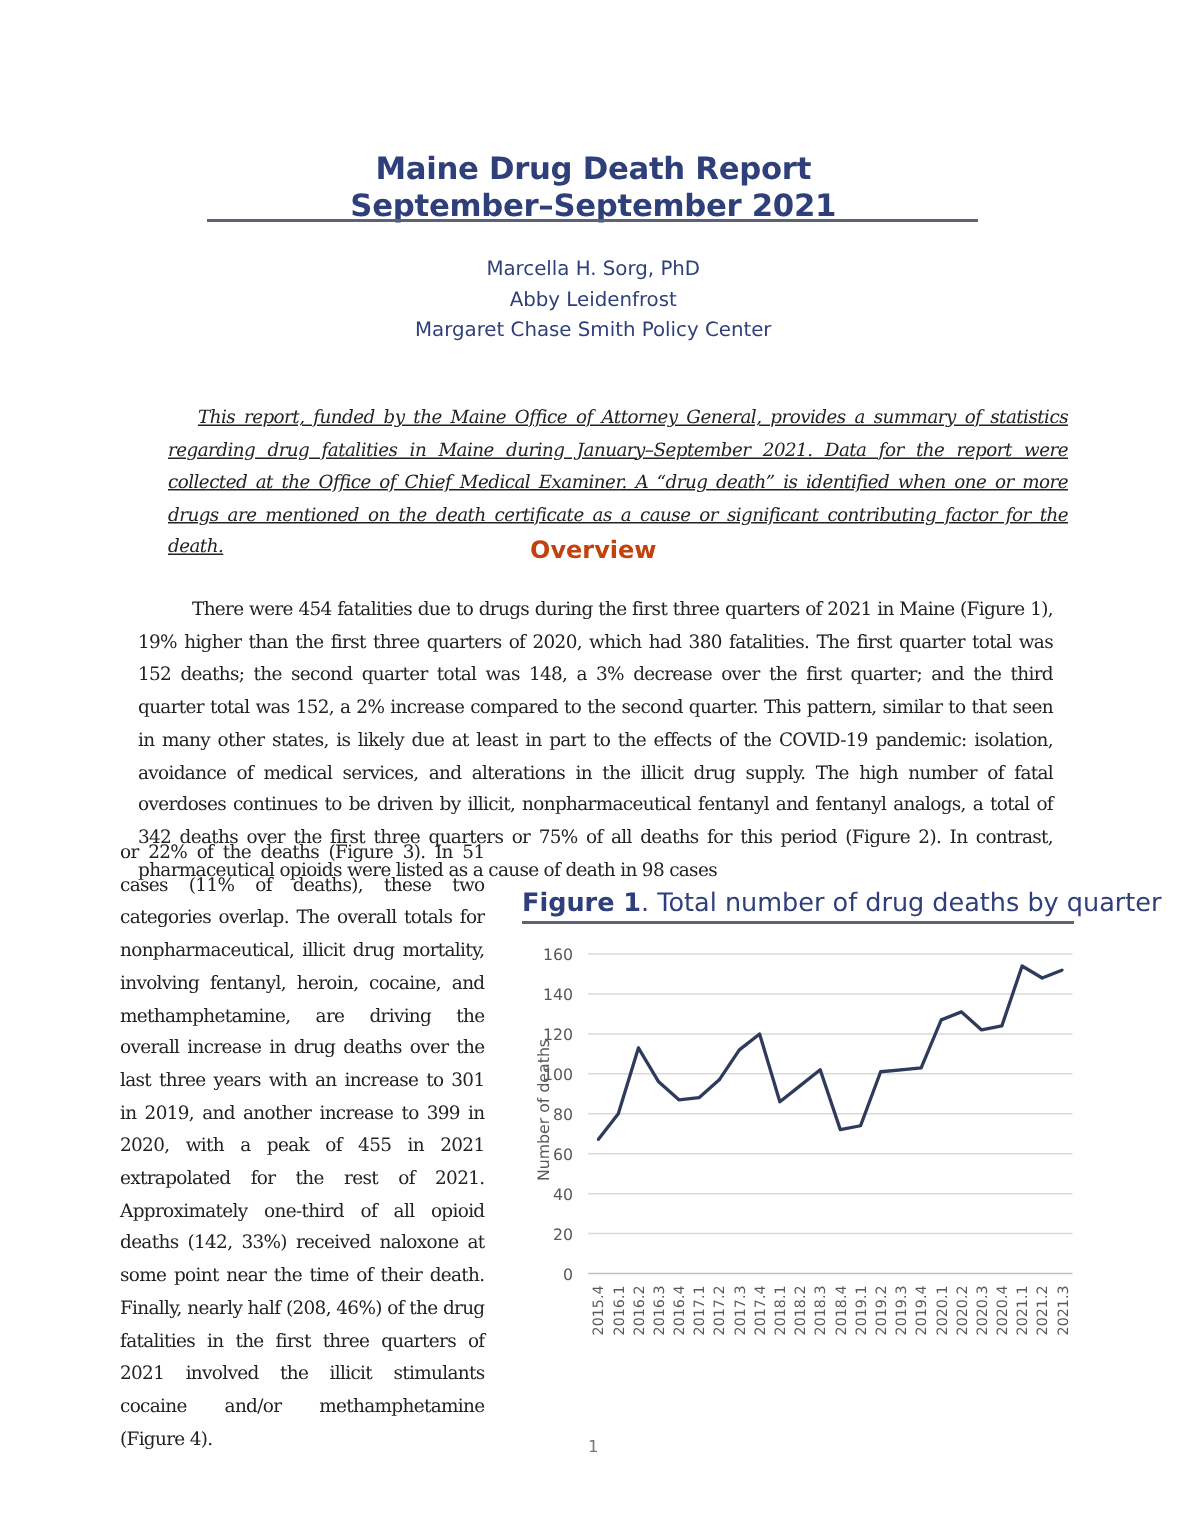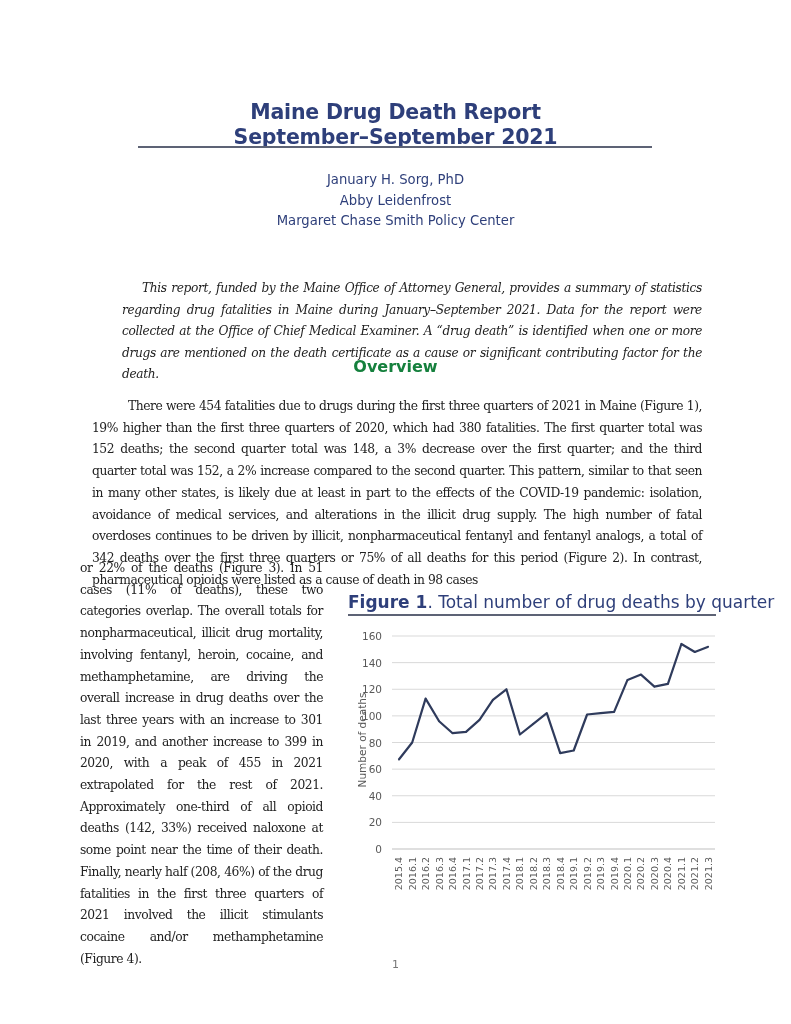--- a/index.html
+++ b/index.html
@@ -7,24 +7,24 @@
          font-family: "DejaVu Serif", "Liberation Serif", serif; color: #222; }
   .title { position: absolute; left: 0; width: 791px; top: 100px; text-align: center;
            font-family: "DejaVu Sans", "Liberation Sans", sans-serif; font-weight: bold;
            color: #2e3f7a; font-size: 20.5px; line-height: 25px; letter-spacing: -0.2px; }
   .title-rule { position: absolute; left: 138px; width: 514px; top: 146px; height: 2px; background: #5d6375; }
   .authors { position: absolute; left: 0; width: 791px; top: 170px; text-align: center;
              font-family: "DejaVu Sans", "Liberation Sans", sans-serif; color: #2e3f7a;
              font-size: 13.2px; line-height: 20.5px; }
   .abstract { position: absolute; left: 110px; width: 604px; top: 266px; font-style: italic;
               font-size: 12.2px; line-height: 21.6px; text-align: justify; color: #222; letter-spacing: -0.35px; }
-  .abstract p { margin: 12px; text-indent: 20px; }
+  .abstract p { margin: 2px; text-indent: 20px; text-decoration: underline; }
   .section-heading { position: absolute; left: 0; width: 791px; top: 357px; text-align: center;
                      font-family: "DejaVu Sans", "Liberation Sans", sans-serif; font-weight: bold;
-                     color: #15803d; font-size: 16px; }
+                     color: #c2410c; font-size: 16px; }
   .para-full { position: absolute; left: 80px; width: 634px; top: 384px; font-size: 12.3px;
                line-height: 21.7px; text-align: justify; letter-spacing: -0.45px; }
   .para-full p { margin: 12px; text-indent: 36px; }
   .para-col { position: absolute; left: 80px; width: 243px; top: 558px; font-size: 12.3px;
               line-height: 21.7px; text-align: justify; letter-spacing: -0.45px; }
   .para-col p { margin: 0; }
   .fig-caption { position: absolute; left: 348px; top: 592px; font-family: "DejaVu Sans", "Liberation Sans", sans-serif;
                  font-size: 17px; color: #2e3f7a; text-align: right; }
   .fig-caption b { font-weight: bold; }
   .fig-rule { position: absolute; left: 348px; width: 368px; top: 614px; height: 2px; background: #5d6375; }
@@ -36,21 +36,21 @@
 </head>
 <body>
 
 <div class="title">
   <div>Maine Drug Death Report</div>
   <div>September–September 2021</div>
 </div>
 <div class="title-rule"></div>
 
 <div class="authors">
-  <div>January H. Sorg, PhD</div>
+  <div>Marcella H. Sorg, PhD</div>
   <div>Abby Leidenfrost</div>
   <div>Margaret Chase Smith Policy Center</div>
 </div>
 
 <div class="abstract">
   <p>This report, funded by the Maine Office of Attorney General, provides a summary of statistics regarding drug fatalities in Maine during January–September 2021. Data for the report were collected at the Office of Chief Medical Examiner. A “drug death” is identified when one or more drugs are mentioned on the death certificate as a cause or significant contributing factor for the death.</p>
 </div>
 
 <div class="section-heading">Overview</div>
 

